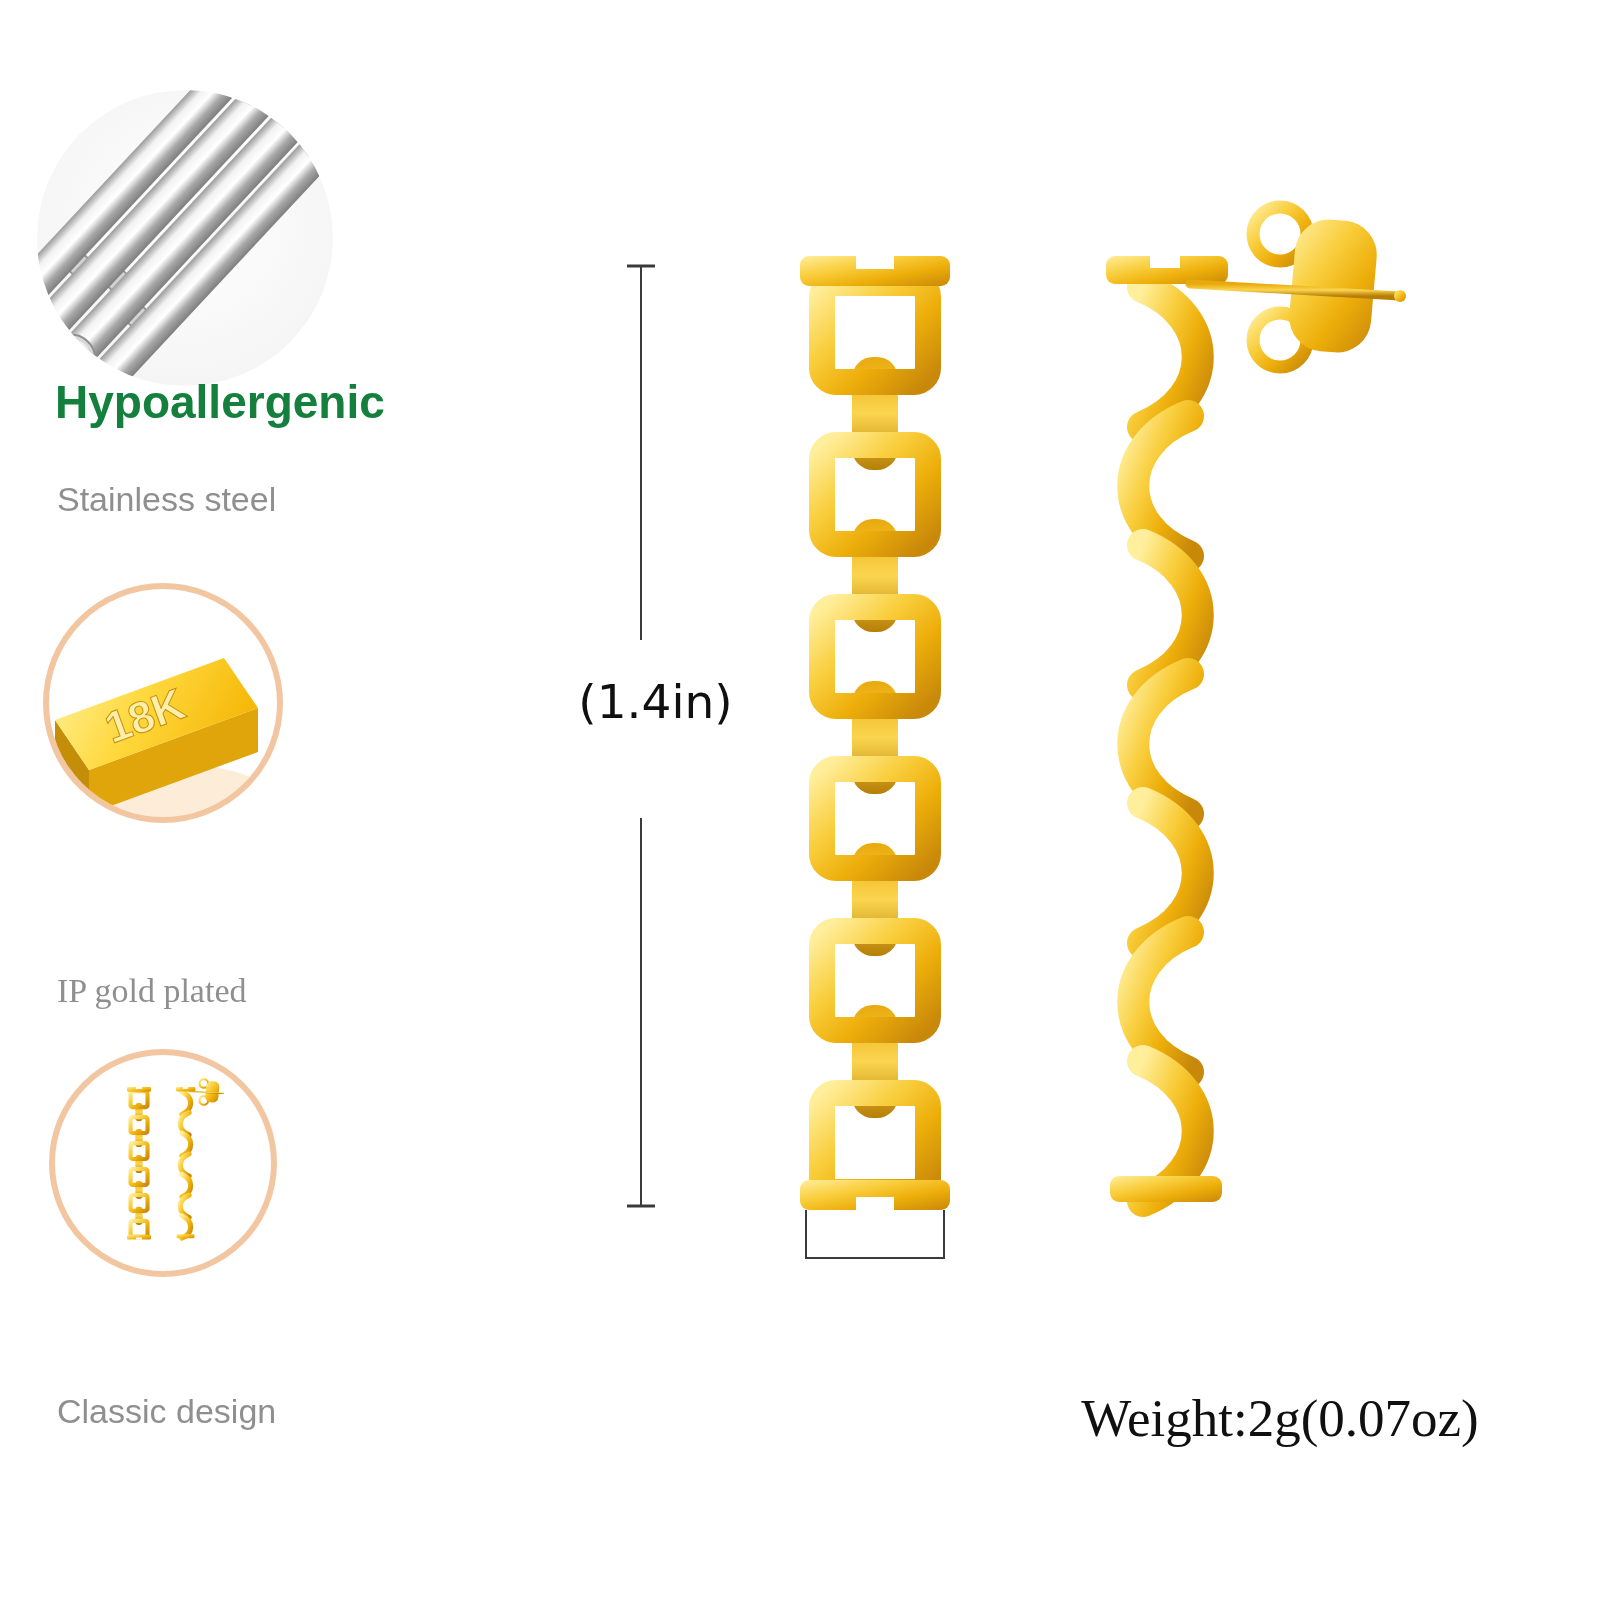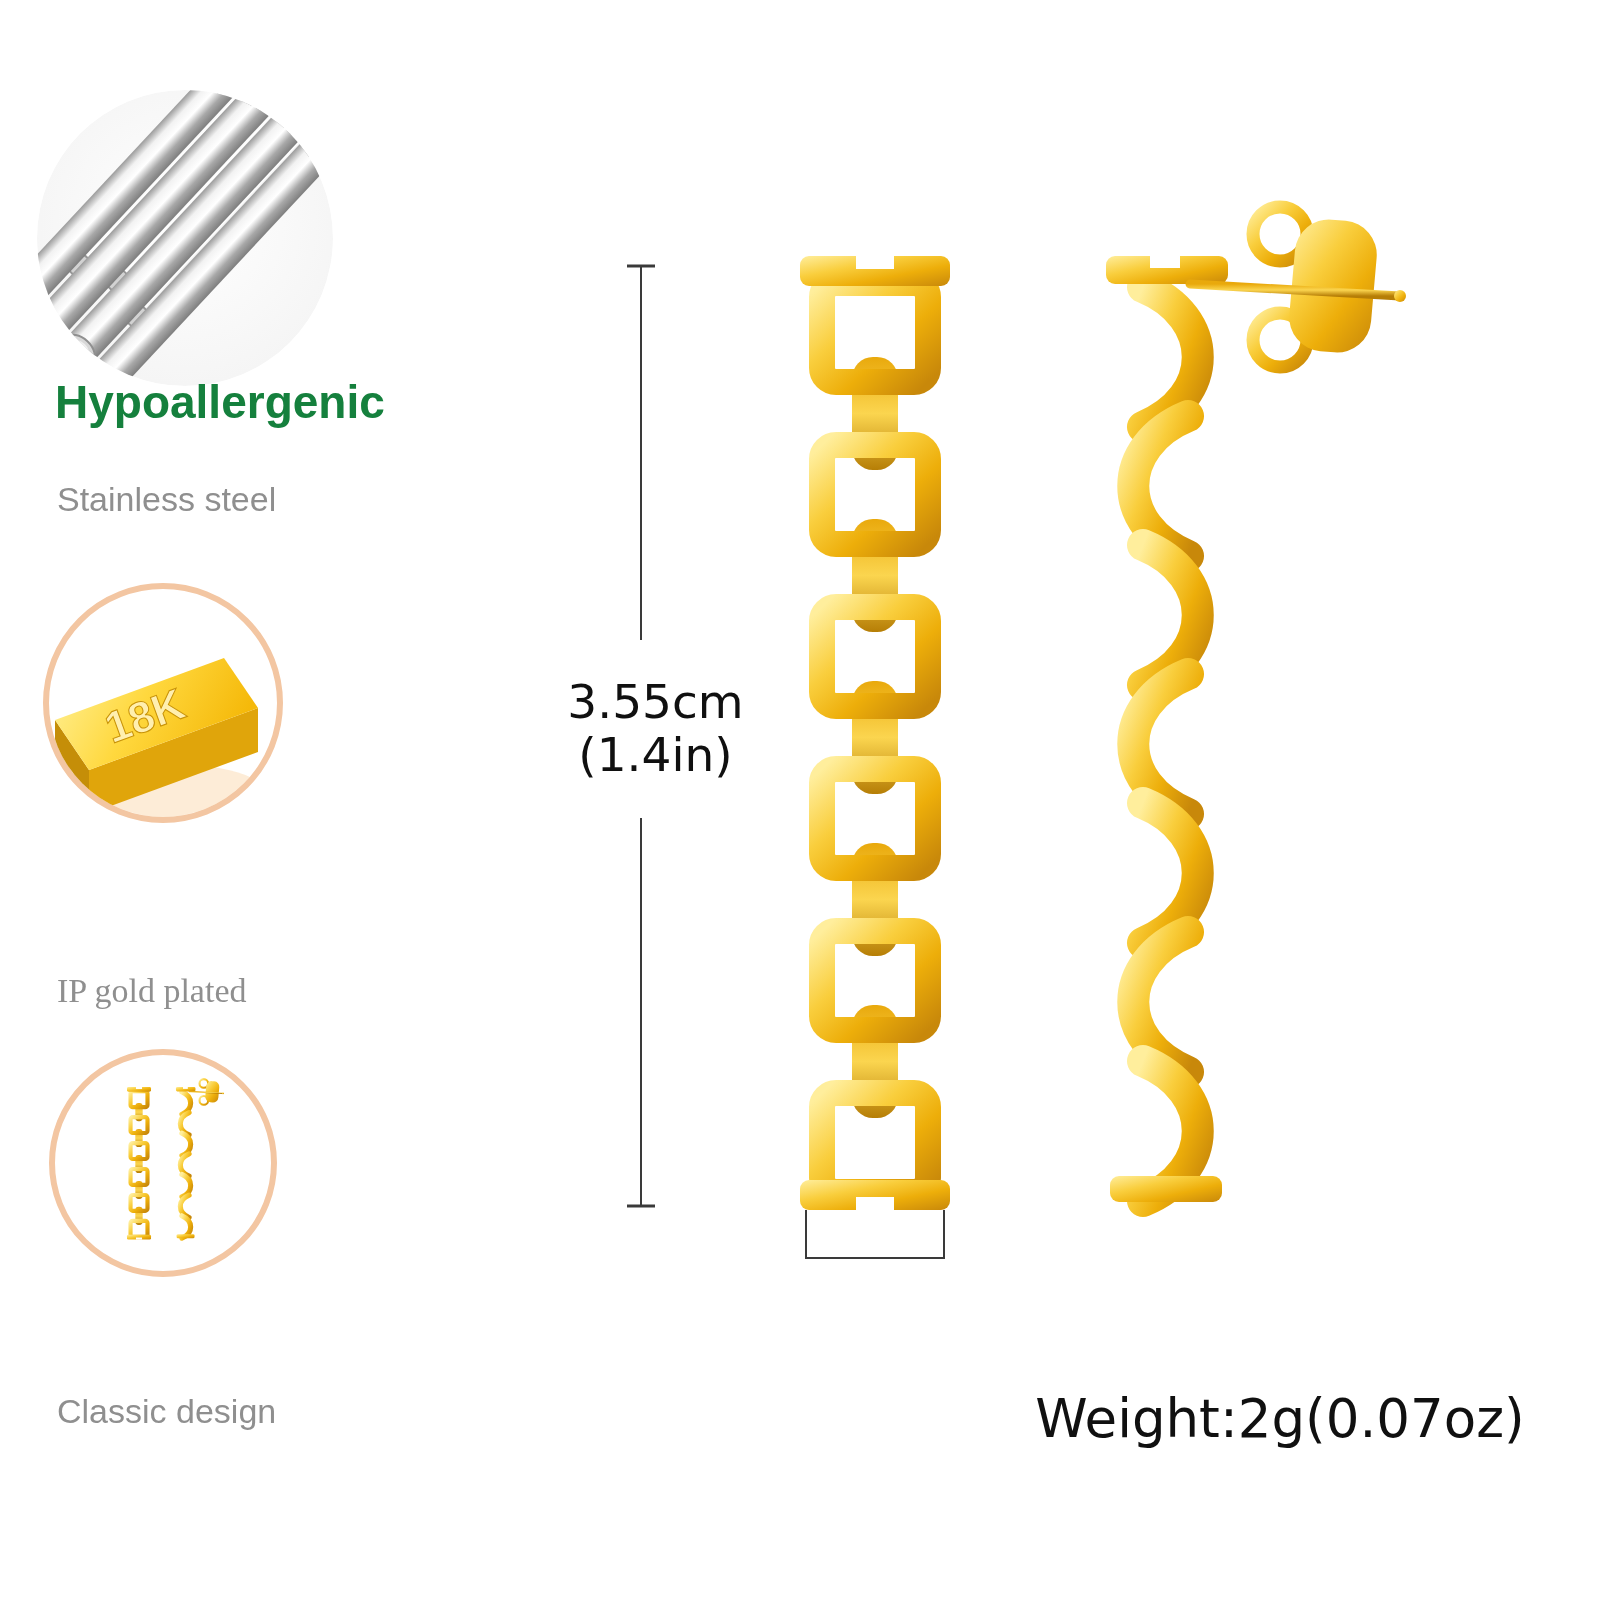--- a/index.html
+++ b/index.html
@@ -6,21 +6,21 @@
   .canvas{position:relative;width:1600px;height:1600px;background:#ffffff;overflow:hidden;
           font-family:"Liberation Sans",sans-serif;}
   .art{position:absolute;left:0;top:0;}
   .f-title{position:absolute;font-weight:700;font-size:46px;color:#15803d;line-height:1.16;
            font-family:"Liberation Sans",sans-serif;}
   .f-sub{position:absolute;font-size:34px;color:#8f8f8f;font-family:"Liberation Sans",sans-serif;}
   .dim{position:absolute;font-family:"DejaVu Sans","Liberation Sans",sans-serif;color:#101010;}
   #height-label{left:548px;top:676px;width:215px;text-align:center;font-size:47px;line-height:1.12;}
   #height-label span{display:block;}
   #width-label{left:690px;top:1268px;width:390px;text-align:center;font-size:47px;}
-  #weight-label{left:1010px;top:1388px;width:540px;text-align:center;font-size:53px;}
+  #weight-label{left:1010px;top:1388px;width:540px;text-align:center;font-size:53px;font-family:Liberation Serif, serif;}
   #t1{left:55px;top:376px;}
   #s1{left:57px;top:440px;margin-top:40px;}
   #t2{left:55px;top:844px;width:350px;}
   #s2{left:57px;top:972px;font-family:Liberation Serif, serif;}
   #t3{left:55px;top:1330px;}
   #s3{left:57px;top:1392px;}
 </style>
 </head>
 <body>
 
@@ -170,20 +170,19 @@
   </svg>
 
   <div id="t1" class="f-title">Hypoallergenic</div>
   <div id="s1" class="f-sub">Stainless steel</div>
 
   <div id="s2" class="f-sub">IP gold plated</div>
 
   <div id="s3" class="f-sub">Classic design</div>
 
   <div id="height-label" class="dim">
-    <span>3.55cm</span>
     <span>(1.4in)</span>
   </div>
 
 
   <div id="weight-label" class="dim">Weight:2g(0.07oz)</div>
 
 </div>
 
 </body></html>

